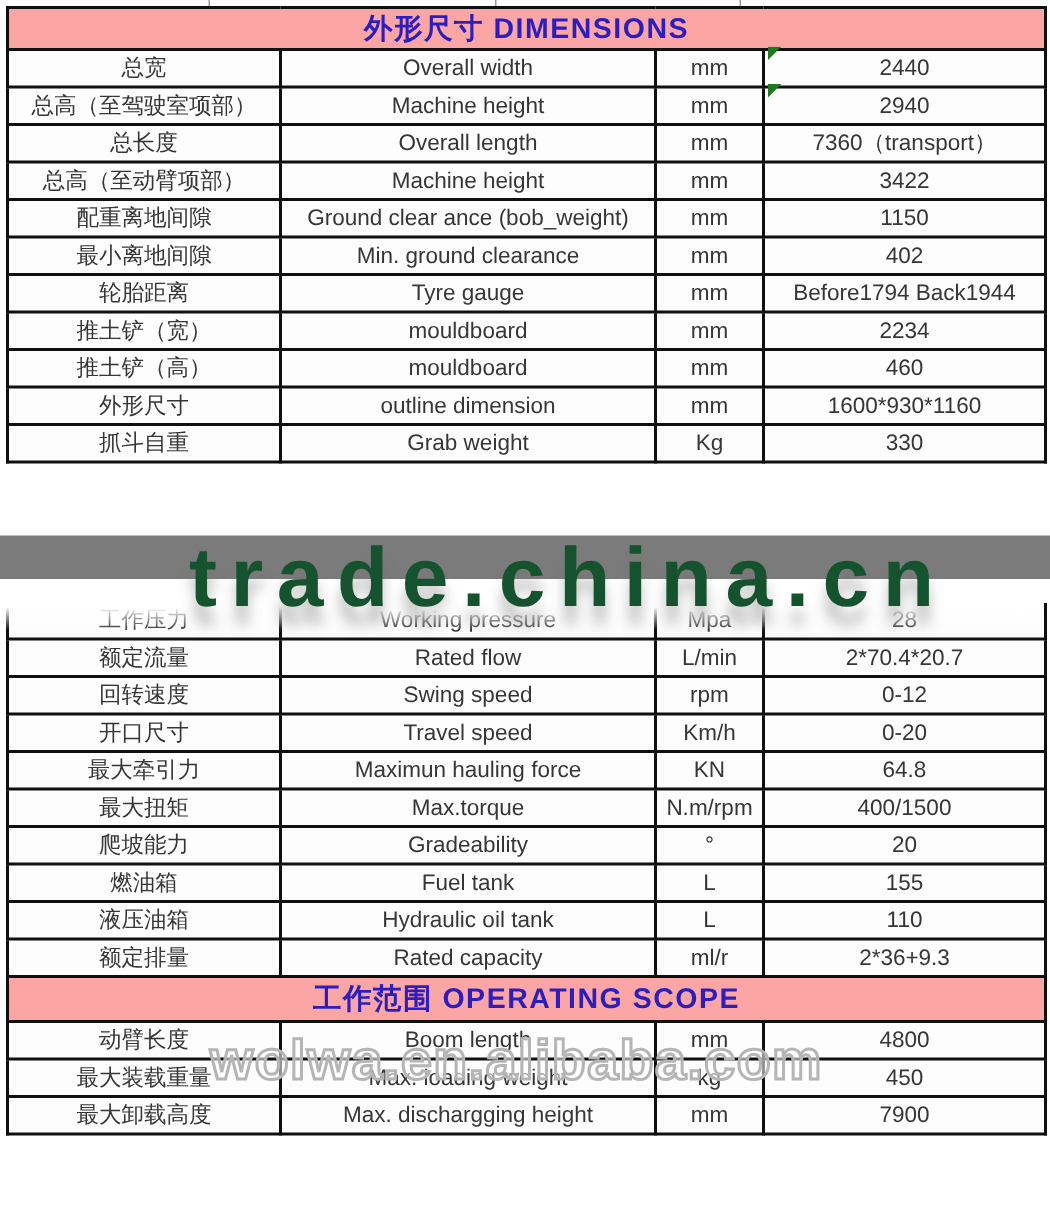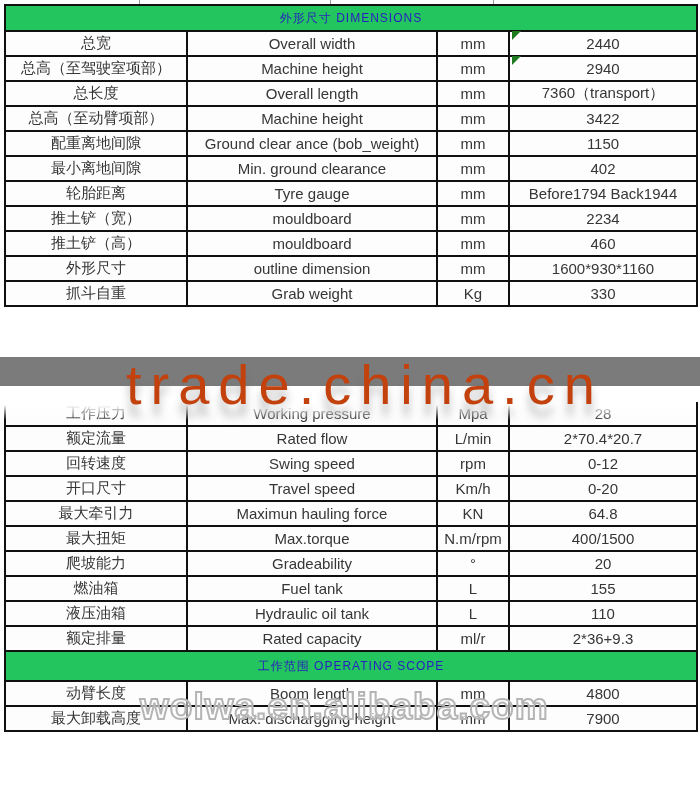--- a/index.html
+++ b/index.html
@@ -16,38 +16,38 @@
   }
   .tbl1 { top:4px; }
   .tbl2 { top:402px; }
   .tbl td, .tbl th {
     border:2px solid #101010; padding:0; margin:0;
     text-align:center; vertical-align:middle;
     overflow:hidden; white-space:nowrap;
   }
   .tbl td { font-size:15px; color:#363636; height:23px; font-weight:normal; }
   .sec-h {
-    background:#22c55e; color:#2a1ec2;
-    font-size:12px; font-weight:normal; height:24px; letter-spacing:1px;
+    background:#fca5a5; color:#2a1ec2;
+    font-size:19px; font-weight:bold; height:24px; letter-spacing:1px;
   }
   .sec-h2 { height:28px; }
   
   .tbl2 tbody.perf tr:first-child td { border-top:none; }
 
   .band {
     position:absolute; left:0; top:357px; width:700px; height:29px;
     background:#7b7b7b; z-index:1;
   }
   .fade {
     position:absolute; left:4px; top:398px; width:692px; height:22px; z-index:2;
     background:linear-gradient(180deg, rgba(255,255,255,1) 30%, rgba(255,255,255,0) 100%);
   }
   .wm-center {
     position:absolute; left:126px; top:352px; z-index:3;
-    font-size:56px; font-weight:normal; color:#c2410c;
+    font-size:56px; font-weight:bold; color:#14532d;
     letter-spacing:9px; white-space:nowrap;
     text-shadow:0 12px 9px rgba(110,110,110,0.45);
   }
   .wm-bottom {
     position:absolute; left:140px; top:686px; z-index:3;
     font-size:37px; font-weight:bold; letter-spacing:1px; white-space:nowrap;
     color:rgba(255,255,255,0.55);
     -webkit-text-stroke:2px #b5b5b5;
   }
   .corner-marker {
@@ -229,20 +229,26 @@
       </tr>
     </tbody>
     <tbody>
         <tr>
           <td>动臂长度</td>
           <td>Boom length</td>
           <td>mm</td>
           <td>4800</td>
         </tr>
         <tr>
+          <td>最大装载重量</td>
+          <td>Max. loading weight</td>
+          <td>kg</td>
+          <td>450</td>
+        </tr>
+        <tr>
           <td>最大卸载高度</td>
           <td>Max. dischargging height</td>
           <td>mm</td>
           <td>7900</td>
         </tr>
       </tbody>
   </table>
 
   <div class="wm-bottom">wolwa.en.alibaba.com</div>
 

